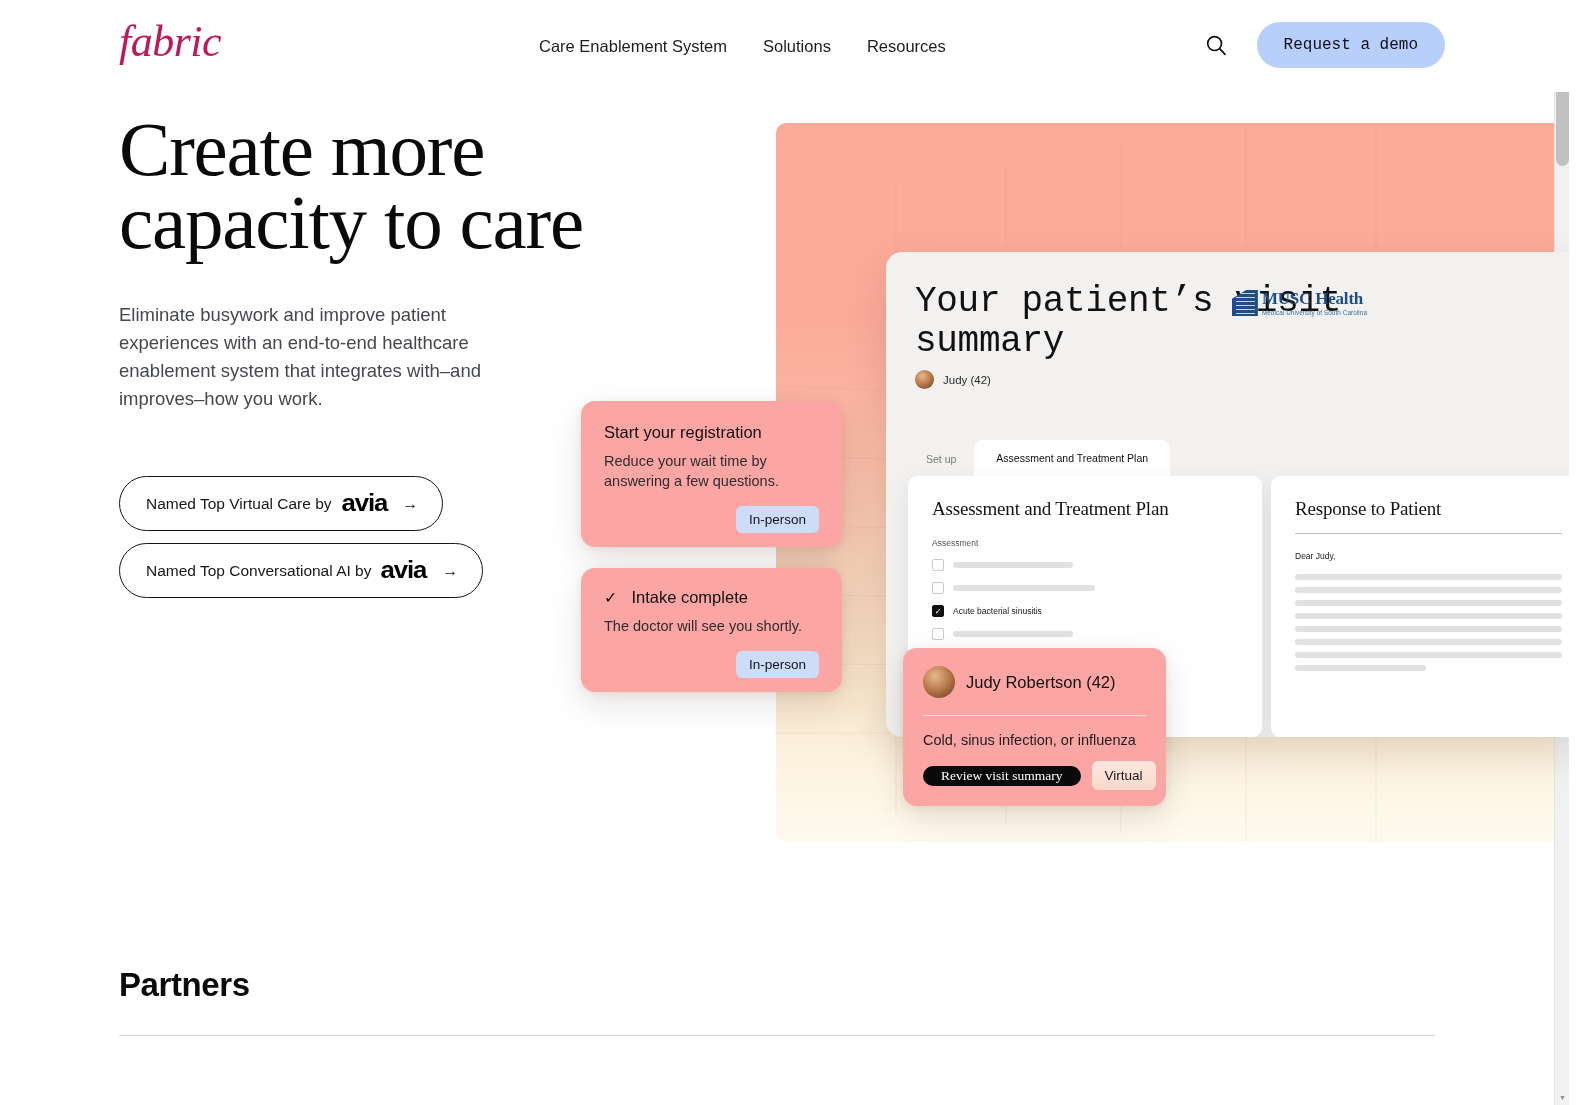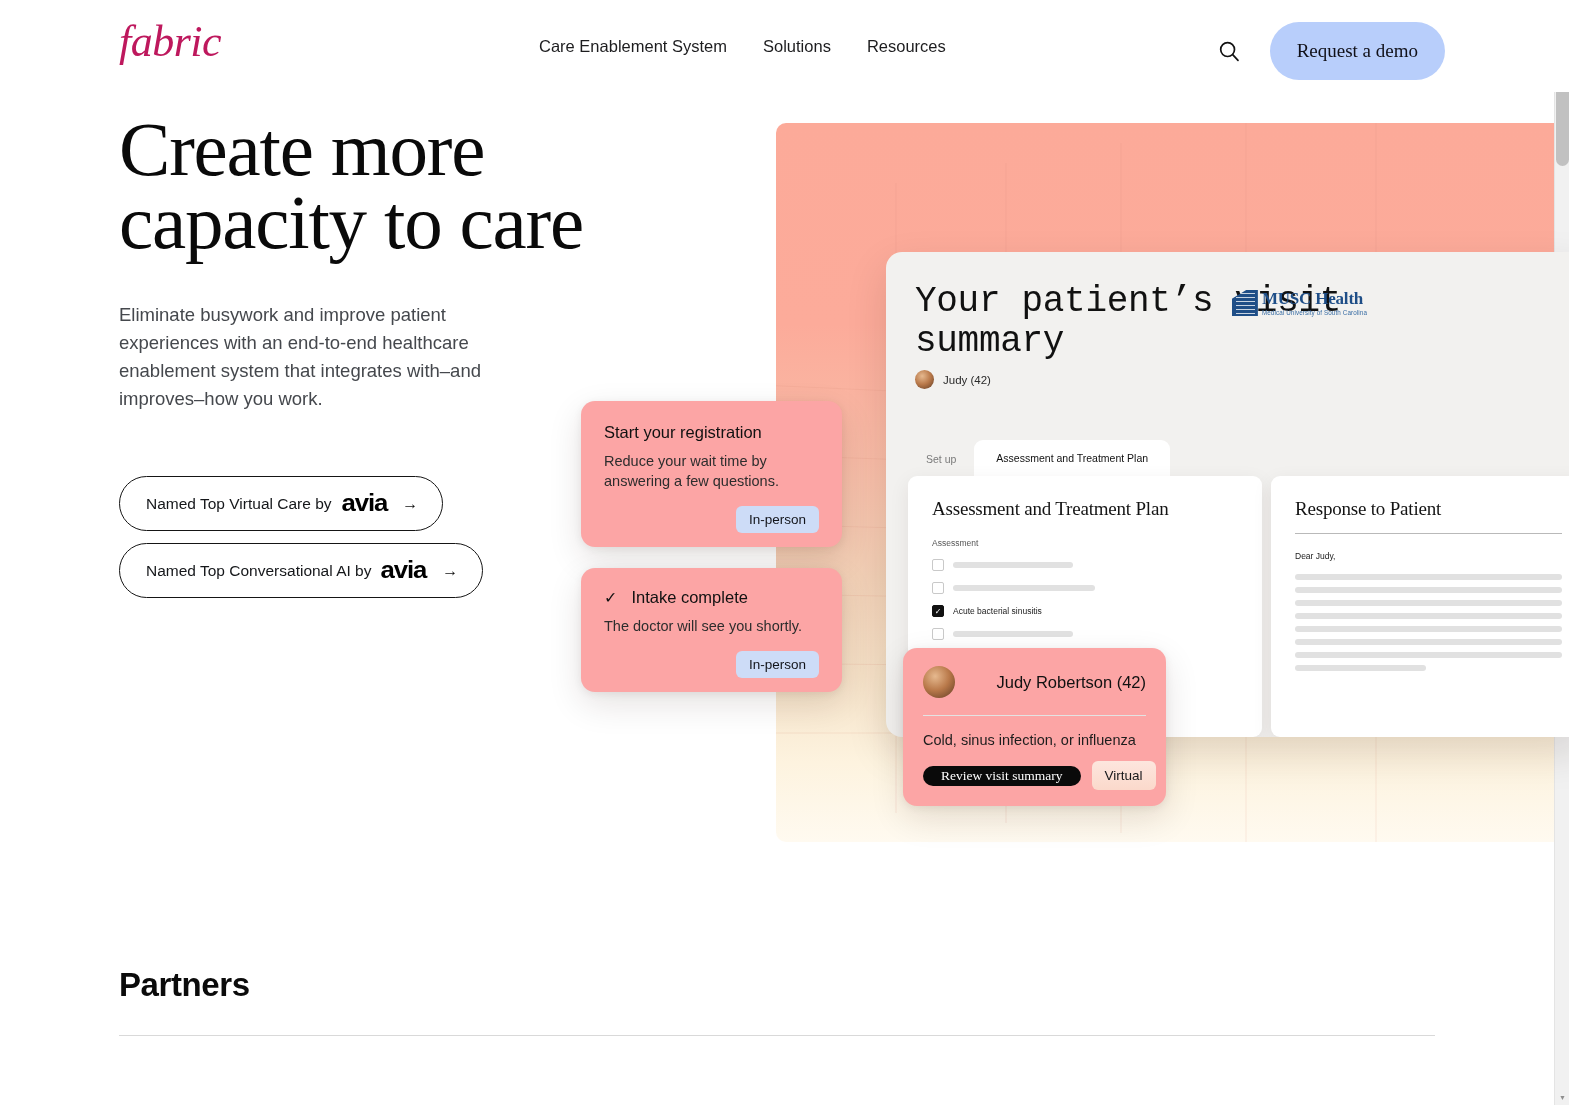--- a/index.html
+++ b/index.html
@@ -76,23 +76,23 @@
     display: flex; align-items: center; justify-content: center;
     cursor: pointer;
     background: none; border: none;
   }
   .demo-btn {
     background: #b8cefb;
     color: #101018;
     border: none;
     border-radius: 999px;
     padding: 0 27px;
-    height: 58px;
-    font-size: 19px;
-    font-family: Liberation Serif, serif;
+    height: 46px;
+    font-size: 16px;
+    font-family: Liberation Mono, monospace;
     cursor: pointer;
     white-space: nowrap;
   }
 
   
   .hero-left { position: absolute; left: 119px; top: 113px; width: 640px; }
   .hero-title {
     font-family: "Liberation Serif", serif;
     font-size: 77px;
     line-height: 0.95;
@@ -264,21 +264,21 @@
   .badge-inperson {
     background: #cddcf7; color: #12141a;
     border-radius: 6px; padding: 6px 13px;
     font-size: 13.5px;
   }
 
   .fcard-judy {
     left: 903px; top: 648px; width: 263px;
     padding: 18px 20px 16px; z-index: 30;
   }
-  .judy-head { display: flex; align-items: center; gap: 11px; justify-content: space-between; }
+  .judy-head { display: flex; align-items: center; gap: 11px; }
   .judy-name { font-size: 16.5px; color: #111; }
   .judy-rule { height: 1px; background: #e3e3e3; margin: 17px 0 16px; }
   .judy-cond { font-size: 14.5px; color: #1d1d1d; }
   .judy-actions { display: flex; align-items: center; gap: 11px; margin-top: 13px; }
   .btn-review {
     background: #0a0a0a; color: #fff;
     border: none; border-radius: 999px;
     padding: 2px 18px; font-size: 13.5px;
     cursor: pointer; font-family: Liberation Serif, serif;
     white-space: nowrap;

